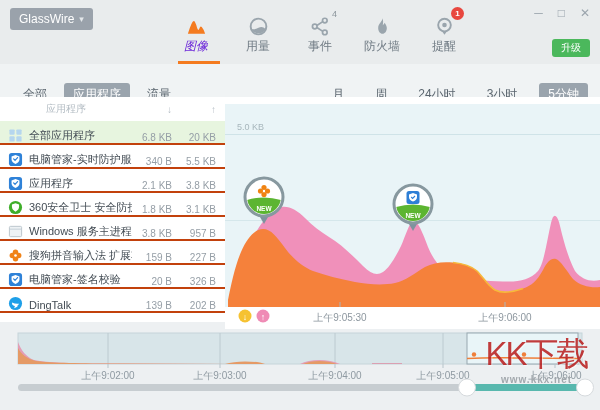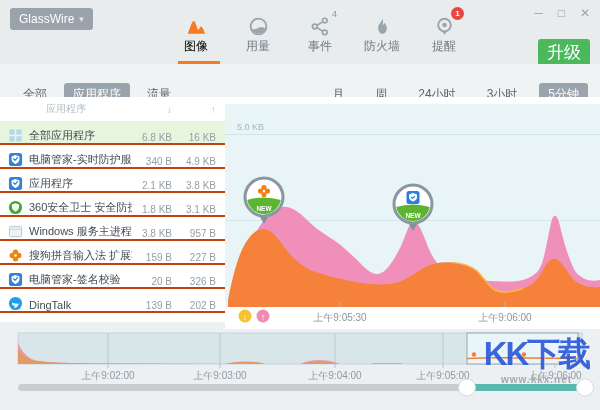--- a/index.html
+++ b/index.html
@@ -11,26 +11,26 @@
   .titlebar{position:absolute;left:0;top:0;width:600px;height:64px;background:#e9eced;
             border-bottom:1px solid #dfe3e6;}
   .app-menu{position:absolute;left:10px;top:8px;background:#9aa2ab;color:#fff;font-size:12px;
             padding:4px 9px;border-radius:3px;cursor:default;display:flex;align-items:center;gap:5px;}
   .app-menu .chev{font-size:9px;color:#e3e7ea;}
   .win-controls{position:absolute;right:10px;top:6px;display:flex;gap:15px;color:#9ba5ad;font-size:12px;}
   .win-controls span{cursor:default;}
   .nav{position:absolute;left:170px;top:11px;display:flex;gap:10px;}
   .nav-item{width:52px;text-align:center;color:#707b84;font-size:12px;position:relative;cursor:default;}
   .nav-item .ic{height:27px;display:flex;align-items:flex-end;justify-content:center;}
-  .nav-item.active{color:#000000;}
+  .nav-item.active{color:#6d28d9;font-style:italic;}
   .nav-underline{position:absolute;left:178px;bottom:0;width:42px;height:3px;background:#f47b20;}
   .nav-badge{position:absolute;top:-4px;right:6px;background:#e8473f;color:#fff;font-size:8px;
              min-width:13px;height:13px;line-height:13px;border-radius:7px;font-weight:bold;}
   .nav-sup{position:absolute;top:-2px;right:9px;color:#8b959c;font-size:9px;}
-  .upgrade-btn{position:absolute;right:10px;top:39px;background:#4bb85c;color:#fff;font-size:17px;
+  .upgrade-btn{position:absolute;right:10px;top:39px;background:#4bb85c;color:#fff;font-size:10px;
                padding:2px 9px;border-radius:3px;cursor:default;}
 
   
   .toolbar{position:absolute;left:0;top:64px;width:600px;height:33px;background:#f0f3f4;
            border-bottom:1px solid #e3e7ea;display:flex;align-items:center;justify-content:space-between;
            font-size:12px;color:#5b666f;}
   .tab-group{display:flex;align-items:center;gap:8px;padding-left:14px;}
   .range-group{display:flex;align-items:center;gap:13px;padding-right:12px;}
   .pill{padding:3px 9px;border-radius:3px;cursor:default;margin-top:28px;}
   .pill.selected{background:#9aa4ad;color:#fff;}
@@ -48,21 +48,21 @@
   .row .app-ic svg{display:block;width:15px;height:15px;}
   .row .nm{flex:1;white-space:nowrap;overflow:hidden;}
   .row .val{font-size:10px;color:#959ea6;}
 
   .chart-wrap{position:absolute;left:225px;top:7px;width:375px;height:225px;}
   .chart-wrap svg{display:block;}
 
   
   .timeline-wrap{position:absolute;left:0;top:332px;width:480px;height:66px;}
   .watermark{position:absolute;right:1px;top:334px;width:125px;text-align:center;z-index:6;pointer-events:none;}
-  .wm-logo{font-size:33px;font-weight:bold;color:#1d4ed8;opacity:.85;letter-spacing:-2px;line-height:40px;
+  .wm-logo{font-size:33px;font-weight:normal;color:#b91c1c;opacity:.85;letter-spacing:-2px;line-height:40px;
            text-shadow:1px 1px 0 rgba(255,255,255,.55);}
   .wm-url{font-size:10px;font-weight:bold;color:#a2a8ad;letter-spacing:1px;}
 </style>
 </head>
 <body>
 
 <div class="window">
 
   <div class="titlebar">
     <div class="app-menu">
@@ -158,34 +158,34 @@
         <span class="app-ic">
             <svg viewBox="0 0 16 16">
           <rect x="1.5" y="1.5" width="5.6" height="5.6" rx="1" fill="#b5d6ee"></rect>
               <rect x="8.9" y="1.5" width="5.6" height="5.6" rx="1" fill="#b5d6ee"></rect>
           <rect x="1.5" y="8.9" width="5.6" height="5.6" rx="1" fill="#b5d6ee"></rect>
               <rect x="8.9" y="8.9" width="5.6" height="5.6" rx="1" fill="#b5d6ee"></rect>
             </svg>
           </span>
         <span class="nm">全部应用程序</span>
         <span class="val col-down">6.8 KB</span>
-        <span class="val col-up">16 KB</span>
+        <span class="val col-up">20 KB</span>
       </div>
 
       <div class="row">
         <span class="app-ic">
             <svg viewBox="0 0 16 16">
           <rect x="1" y="1" width="14" height="14" rx="3" fill="#2f82d8"></rect>
           <path d="M8,3.2 L12.2,4.8 V7.6 Q12.2,10.8 8,12.8 Q3.8,10.8 3.8,7.6 V4.8 Z" fill="#fff"></path>
           <path d="M6,7.4 L7.5,9 L10.2,5.9" stroke="#2f82d8" stroke-width="1.3" fill="none" stroke-linecap="round"></path>
             </svg>
           </span>
         <span class="nm">电脑管家-实时防护服务</span>
         <span class="val col-down">340 B</span>
-        <span class="val col-up">4.9 KB</span>
+        <span class="val col-up">5.5 KB</span>
       </div>
 
       <div class="row">
         <span class="app-ic">
             <svg viewBox="0 0 16 16">
           <rect x="1" y="1" width="14" height="14" rx="3" fill="#2f82d8"></rect>
           <path d="M8,3.2 L12.2,4.8 V7.6 Q12.2,10.8 8,12.8 Q3.8,10.8 3.8,7.6 V4.8 Z" fill="#fff"></path>
           <path d="M6,7.4 L7.5,9 L10.2,5.9" stroke="#2f82d8" stroke-width="1.3" fill="none" stroke-linecap="round"></path>
             </svg>
           </span>

